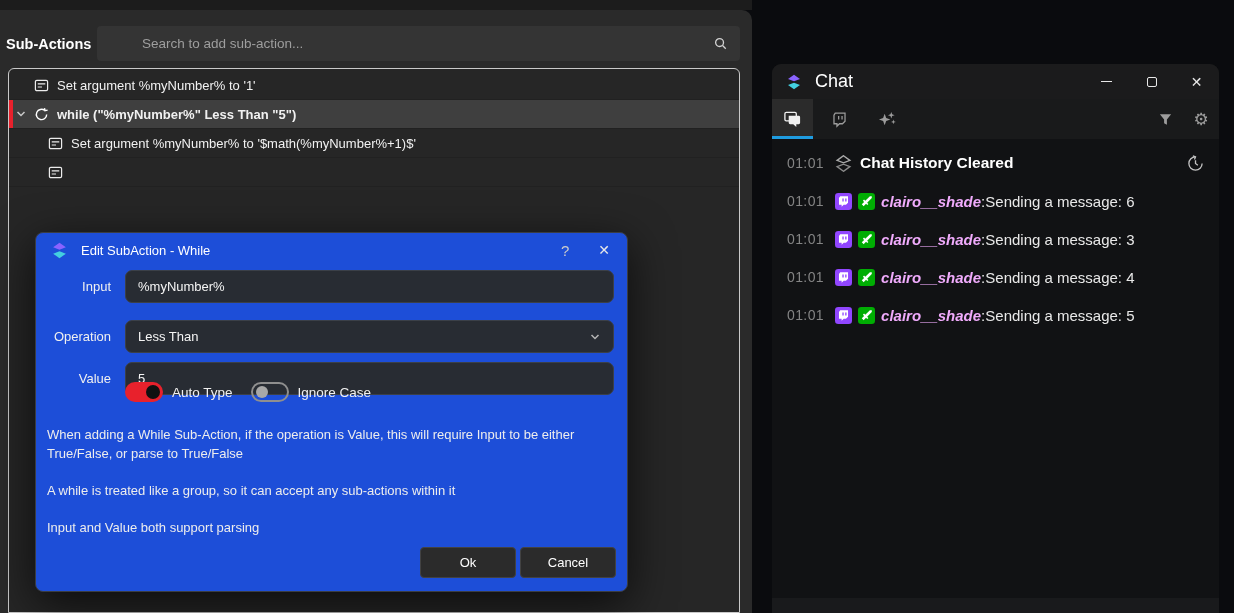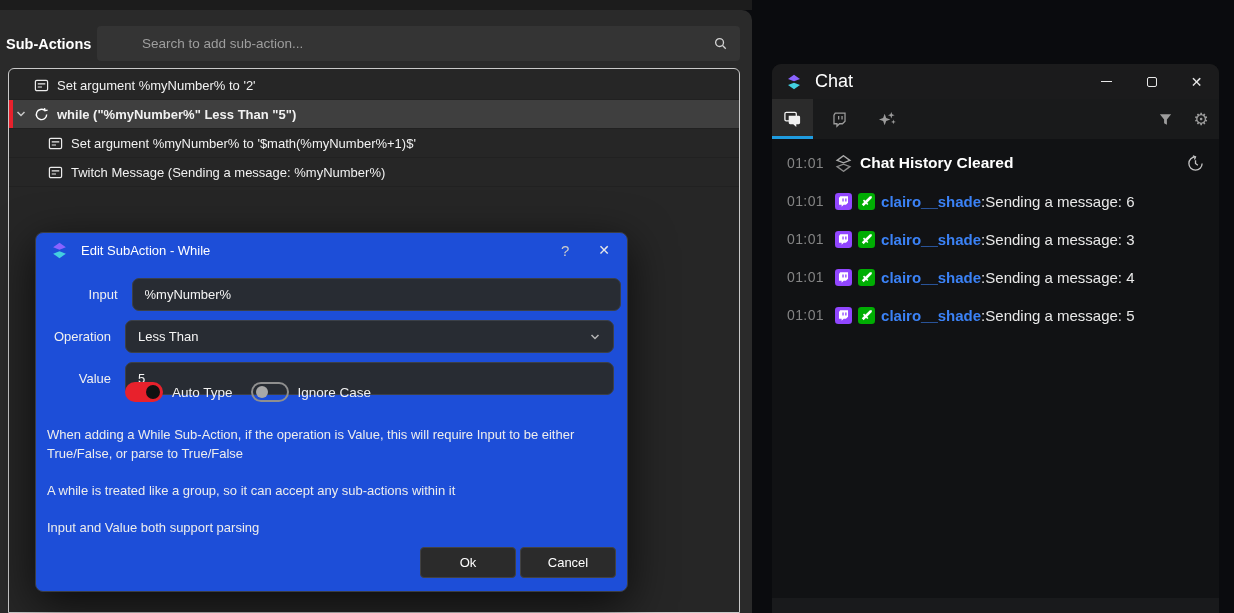--- a/index.html
+++ b/index.html
@@ -36,21 +36,21 @@
   .dialog { position:absolute; left:35px; top:232px; width:593px; height:360px;
     background:#1d4ed8; border:1px solid #3a3d43; border-radius:8px;
     box-shadow:0 12px 45px rgba(0,0,0,.7); }
   .dlg-titlebar { position:absolute; left:0; top:0; right:0; height:34px;
     display:flex; align-items:center; padding:0 17px 0 15px; }
   .dlg-title { margin-left:13px; color:#ffffff; font-size:13px; }
   .dlg-spacer { flex:1; }
   .dlg-help { color:#cccccc; font-size:15px; cursor:pointer; }
   .dlg-close { margin-left:29px; color:#e8e8e8; font-size:14px; cursor:pointer; }
   .dlg-row { position:absolute; left:0; width:100%; height:33px; display:flex; align-items:center; }
-  .dlg-row.r1 { top:45px;justify-content:center; } .dlg-row.r2 { top:87px; } .dlg-row.r3 { top:129px; }
+  .dlg-row.r1 { top:37px; } .dlg-row.r2 { top:87px; } .dlg-row.r3 { top:129px; }
   .dlg-label { width:75px; text-align:right; color:#f0f0f0; font-size:13px; flex:none; }
   .dlg-field { margin-left:14px; width:489px; height:33px; background:#282c33; border:1px solid #3b4048;
     border-radius:7px; display:flex; align-items:center; padding:0 12px; color:#f5f5f5; font-size:13px; cursor:text; }
   .dlg-field.select { cursor:pointer; }
   .dlg-field .fill { flex:1; }
   .toggles { position:absolute; left:89px; top:148px; height:22px; display:flex; align-items:center; }
   .toggle { position:relative; width:38px; height:20px; border-radius:10px; cursor:pointer; flex:none; }
   .toggle.on { background:#e8212c; }
   .toggle.on .knob { position:absolute; right:3px; top:3px; width:14px; height:14px; border-radius:50%; background:#111111; }
   .toggle.off { background:transparent; border:2px solid #8f8f8f; }
@@ -78,21 +78,21 @@
   .tab.active::after { content:""; position:absolute; left:0; bottom:0; width:41px; height:3px; background:#1f9ce0; }
   .tab.t2 { margin-left:4px; } .tab.t3 { margin-left:4px; }
   .tab-right { margin-left:auto; display:flex; align-items:center; }
   .icon-btn { width:36px; height:40px; display:flex; align-items:center; justify-content:center; cursor:pointer; }
   .gear-glyph { font-size:17px; color:#9c9c9c; line-height:1; }
   .chat-body { position:absolute; left:0; right:0; top:75px; bottom:0; background:#111214; padding-top:5px; }
   .msg-row { height:38px; display:flex; align-items:center; padding:0 15px; font-size:15px; color:#e9e9e9; }
   .msg-time { color:#848484; font-size:14px; margin-right:11px; letter-spacing:.4px; flex:none; }
   .badge { width:17px; height:17px; margin-right:6px; flex:none; display:flex; }
   .sys-icon { width:17px; height:17px; margin-right:8px; flex:none; display:flex; }
-  .msg-user { font-weight:bold; color:#3b82f6; }
+  .msg-user { font-weight:bold; color:#f0abfc;font-style:italic; }
   .sys-text { font-weight:bold; color:#ffffff; font-size:15.5px; }
   .history-btn { margin-left:auto; display:flex; cursor:pointer; }
   .chat-footer { position:absolute; left:0; right:0; bottom:0; height:15px; background:#191a1c; }
 </style>
 </head>
 <body>
 
 <div class="screen">
 
   <section class="left-window">
@@ -112,21 +112,21 @@
           <div class="sa-row lvl1">
 
     <span class="sa-icon">
       <svg viewBox="0 0 16 16" width="15" height="15" fill="none" stroke="#ececec" stroke-width="1.3">
         <rect x="1.5" y="2.5" width="13" height="11" rx="1.5"></rect>
         <line x1="4" y1="6.2" x2="12" y2="6.2"></line>
                 <line x1="4" y1="9.6" x2="8.5" y2="9.6"></line>
       </svg>
     </span>
 
-    <span>Set argument %myNumber% to '2'</span>
+    <span>Set argument %myNumber% to '1'</span>
   </div>
           <div class="sa-row lvl0 selected">
     <span class="sa-chevron">
       <svg viewBox="0 0 12 12" width="12" height="12" fill="none" stroke="#c9c9c9" stroke-width="1.5">
                 <path d="M2.5 4 L6 7.5 L9.5 4"></path>
               </svg>
     </span>
 
     <span class="sa-icon">
       <svg viewBox="0 0 16 16" width="15" height="15" fill="none" stroke="#ffffff" stroke-width="1.5">
@@ -151,21 +151,20 @@
           <div class="sa-row lvl2">
 
     <span class="sa-icon">
       <svg viewBox="0 0 16 16" width="15" height="15" fill="none" stroke="#ececec" stroke-width="1.3">
         <rect x="1.5" y="2.5" width="13" height="11" rx="1.5"></rect>
         <line x1="4" y1="6.2" x2="12" y2="6.2"></line>
                 <line x1="4" y1="9.6" x2="8.5" y2="9.6"></line>
       </svg>
     </span>
 
-    <span>Twitch Message (Sending a message: %myNumber%)</span>
   </div>
         </div>
     </div>
   </section>
 
   <section class="dialog">
     <div class="dlg-titlebar">
       <span style="display:flex">
         <svg viewBox="0 0 24 24" width="17" height="17">
           <path d="M12 1 L21 7.5 L12 11 L3 7.5 Z" fill="#8a63ff"></path>

